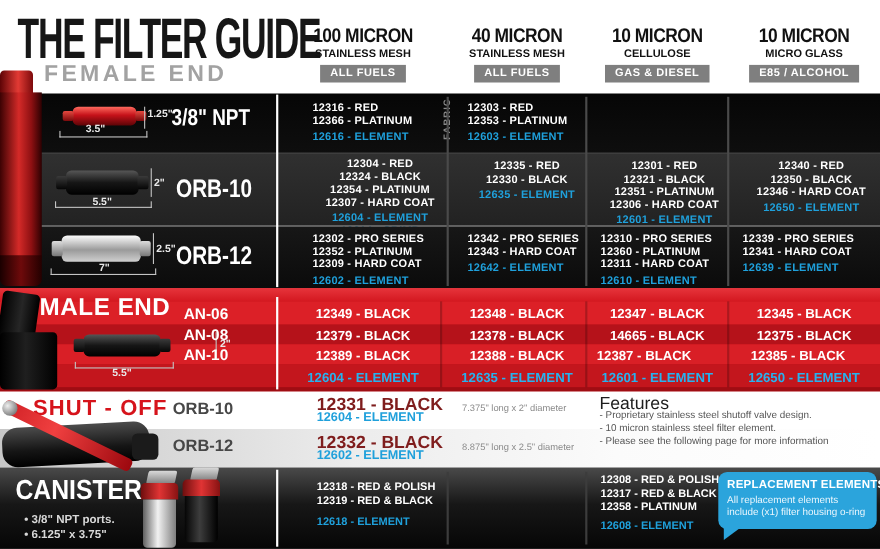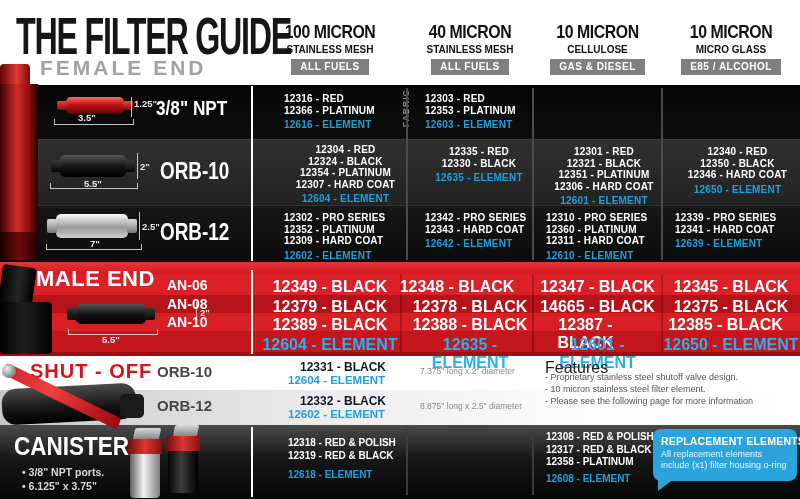--- a/index.html
+++ b/index.html
@@ -75,31 +75,31 @@
   .mstripe { position:absolute; left:0; width:800px; }
   .ms-top { top:0; height:12px; background:linear-gradient(180deg,#e6343b,#d41820); }
   .ms1 { top:12px; height:21px; background:#dc2027; }
   .ms2 { top:33px; height:18px; background:#b5121a; }
   .ms3 { top:51px; height:18px; background:#d91f26; }
   .ms4 { top:69px; height:21px; background:#c3161d; }
   .ms-bot { top:90px; height:4px; background:#9f0d13; }
   .male-title { position:absolute; left:36px; top:4px; color:#fff; font-size:22px; font-weight:bold;
                 letter-spacing:0.5px; white-space:nowrap; z-index:4; }
   .anlabel { position:absolute; left:167px; color:#fff; font-size:14px; font-weight:bold; z-index:4; }
-  .mcell { position:absolute; text-align:center; color:#fff; font-size:16px; font-weight:bold; z-index:4; }
+  .mcell { position:absolute; text-align:center; color:#fff; font-size:12px; font-weight:bold; z-index:4; }
   .mcell.blue { color:#27b2ef; }
 
   
   .shut { position:absolute; left:0; top:356px; width:800px; height:69px; background:#fff; }
   .shutrow2 { position:absolute; left:0; top:34px; width:800px; height:35px;
               background:linear-gradient(90deg,#c7c7c7,#ececec 40%,#fbfbfb 70%,#fff); }
   .shut-title { position:absolute; left:30px; top:4px; color:#d6131b; font-size:20px; font-weight:bold;
                 letter-spacing:1px; white-space:nowrap; z-index:4; }
   .shutlabel { position:absolute; left:157px; color:#474747; font-size:15px; font-weight:bold; z-index:4; }
-  .shutpart { position:absolute; left:300px; color:#0f172a; font-size:12px; font-weight:bold; z-index:4; }
+  .shutpart { position:absolute; left:288px; color:#7f1d1d; font-size:16px; font-weight:bold; z-index:4; }
   .shutel   { position:absolute; left:288px; color:#1fa0db; font-size:11.5px; font-weight:bold; z-index:4; }
   .shutsize { position:absolute; left:420px; color:#8a8a8a; font-size:8.5px; z-index:4; }
   .feat-h { position:absolute; left:545px; top:3px; color:#1d1d1d; font-size:16px; font-weight:normal; z-index:4;text-align:right; }
   .feat-i { position:absolute; left:545px; top:15px; color:#555; font-size:9px; line-height:12px; z-index:4; }
 
   
   .can { position:absolute; left:0; top:425px; width:800px; height:74px;
          background:linear-gradient(180deg,#4a4a4a,#171717 45%,#060606); }
   .can-title { position:absolute; left:14px; top:7px; color:#fff; font-size:25px; font-weight:bold;
                transform:scaleX(0.9); transform-origin:left top; white-space:nowrap; z-index:4; }
@@ -258,21 +258,21 @@
     <div class="mstripe ms3"></div>
     <div class="mstripe ms4"></div>
     <div class="mstripe ms-bot"></div>
 
     <div class="male-title">MALE END</div>
     <div class="anlabel" style="top:15px;">AN-06</div>
     <div class="anlabel" style="top:34px;">AN-08</div>
     <div class="anlabel" style="top:52px;">AN-10</div>
 
     <div class="mcell" style="left:253px;width:154px;top:16px;">12349 - BLACK</div>
-    <div class="mcell" style="left:394px;width:126px;top:16px;">12348 - BLACK</div>
+    <div class="mcell" style="left:407px;width:126px;top:16px;">12348 - BLACK</div>
     <div class="mcell" style="left:533px;width:129px;top:16px;">12347 - BLACK</div>
     <div class="mcell" style="left:662px;width:138px;top:16px;">12345 - BLACK</div>
 
     <div class="mcell" style="left:253px;width:154px;top:36px;">12379 - BLACK</div>
     <div class="mcell" style="left:407px;width:126px;top:36px;">12378 - BLACK</div>
     <div class="mcell" style="left:533px;width:129px;top:36px;">14665 - BLACK</div>
     <div class="mcell" style="left:662px;width:138px;top:36px;">12375 - BLACK</div>
 
     <div class="mcell" style="left:253px;width:154px;top:54px;">12389 - BLACK</div>
     <div class="mcell" style="left:407px;width:126px;top:54px;">12388 - BLACK</div>

